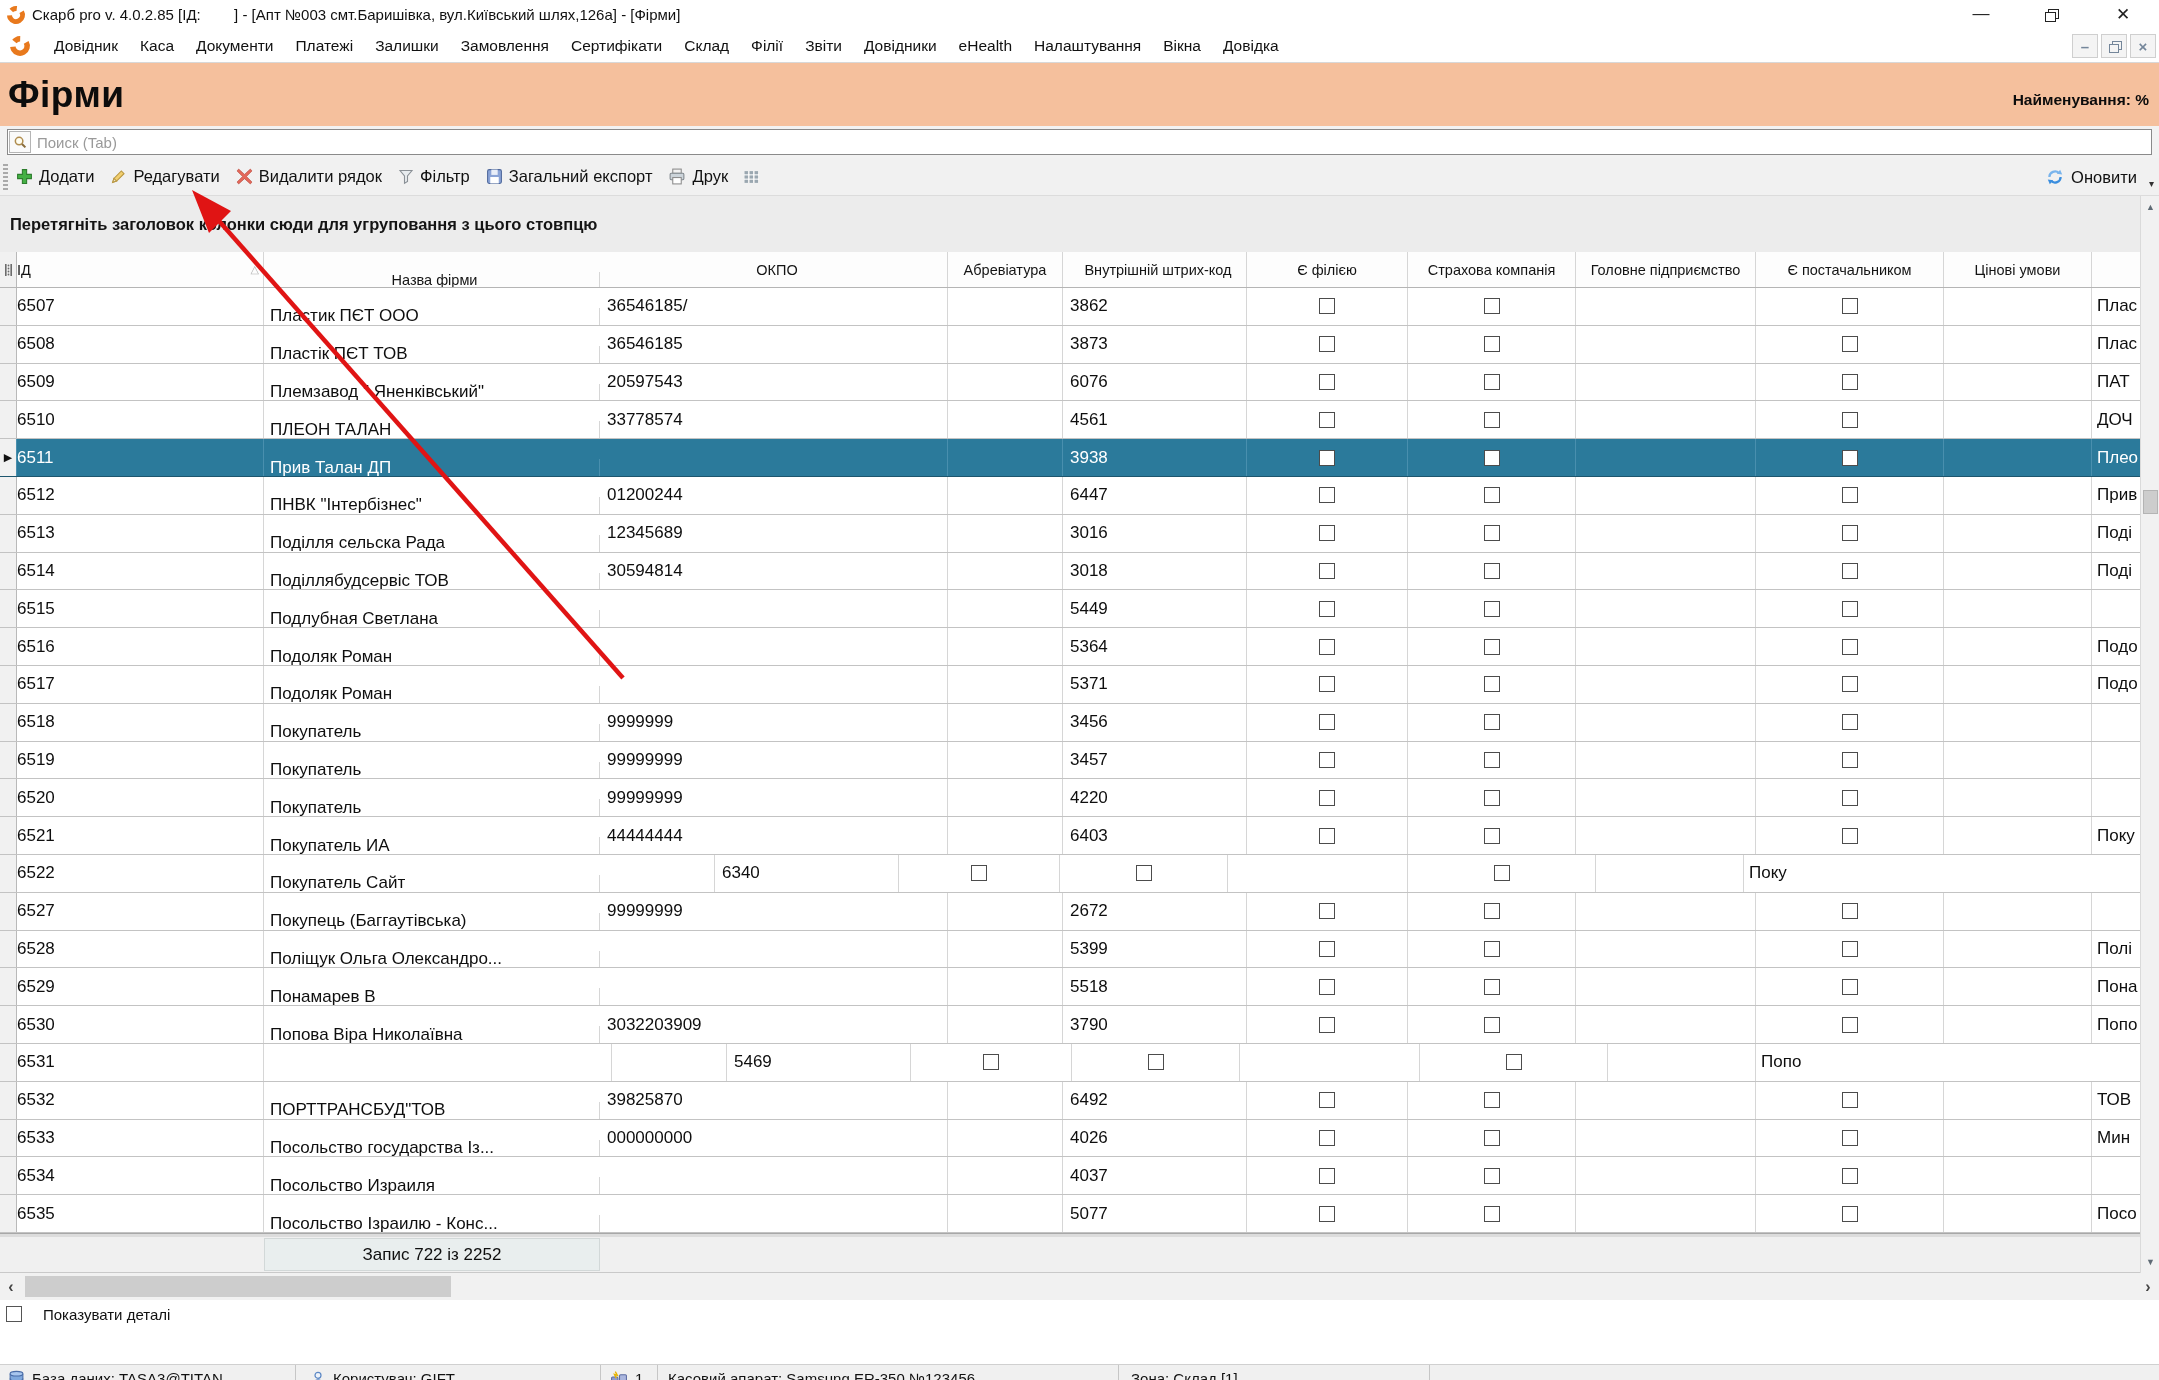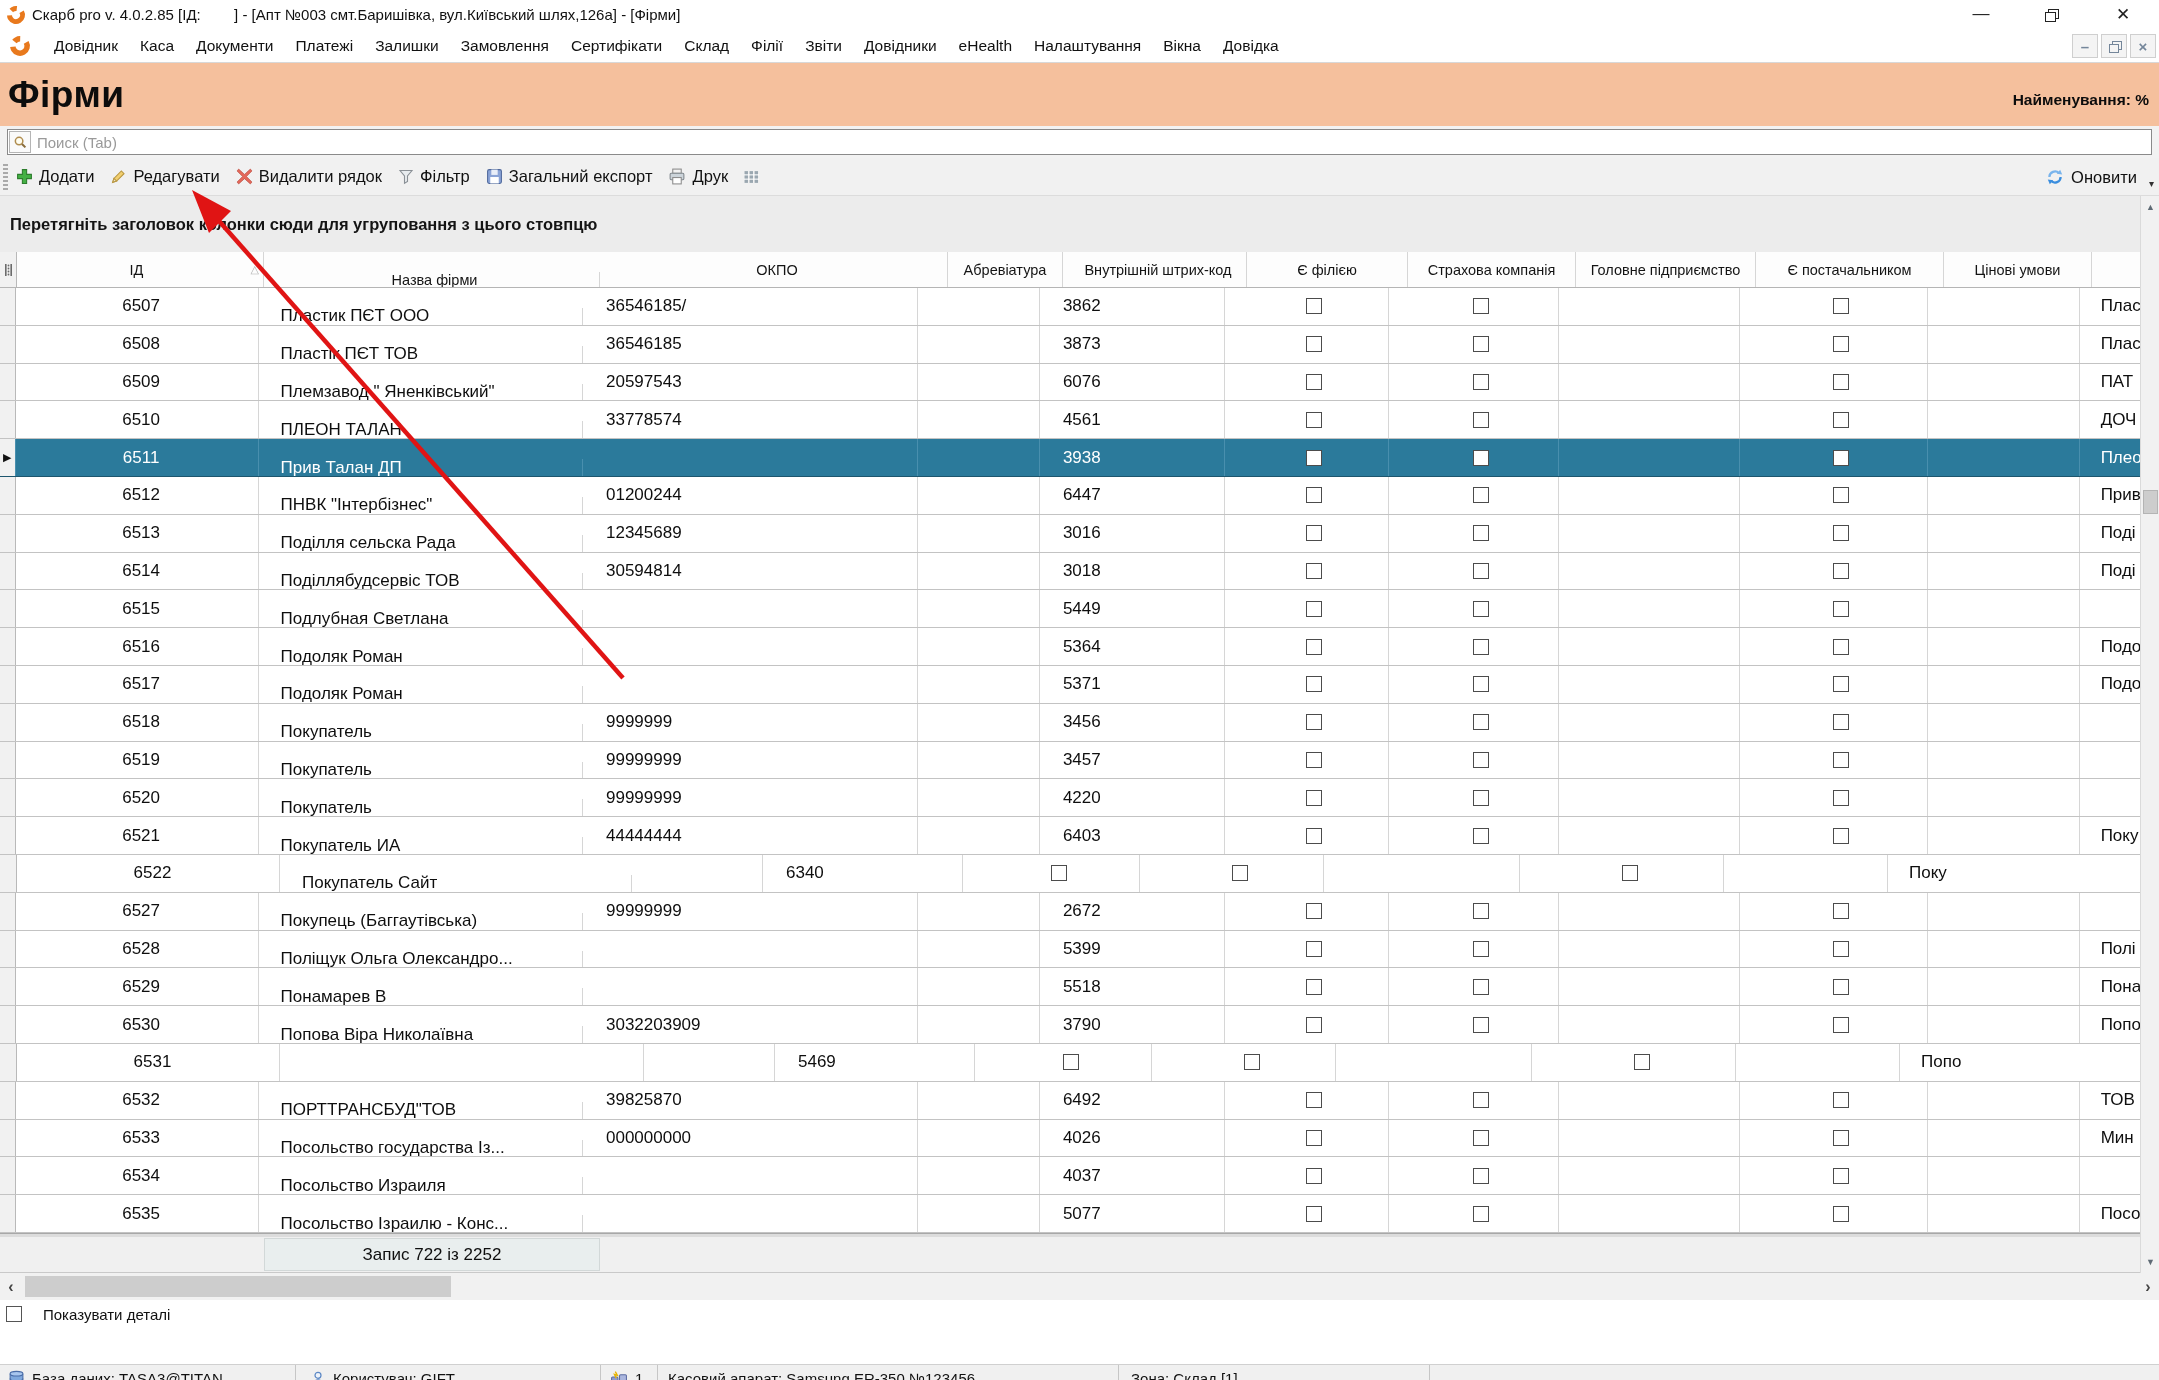--- a/index.html
+++ b/index.html
@@ -58,25 +58,25 @@
 
   
   #groupzone { left:0; top:196px; width:2159px; height:56px; background:#ececec; display:flex; align-items:center; }
   #groupzone .hint { font-size:16.5px; font-weight:bold; color:#141414; margin-left:10px; }
 
   
   #grid { left:0; top:252px; width:2140px; height:1021px; background:#fff; }
   .hrow { display:flex; height:36px; background:#fdfdfd; border-bottom:1px solid #b5b5b5; }
   .hcell { display:flex; align-items:center; justify-content:center; font-size:14.5px; color:#141414;
     border-right:1px solid #d6d6d6; overflow:hidden; white-space:nowrap; position:relative; }
-  .trow { display:flex; height:37.8px; background:#fff; border-bottom:1px solid #c3c3c3;gap:16px; }
+  .trow { display:flex; height:37.8px; background:#fff; border-bottom:1px solid #c3c3c3; }
   .tcell { display:flex; align-items:center; font-size:17px; color:#0e0e0e; border-right:1px solid #d6d6d6;
     overflow:hidden; white-space:nowrap; }
   .c0 { width:17px; background:#f1f1f1; border-right:1px solid #b9b9b9; justify-content:center; font-size:11px; color:#111; }
-  .c1 { width:247px; justify-content:center; padding-right:7px; }
+  .c1 { width:247px; justify-content:flex-start; padding-right:7px; }
   .c2 { width:336px; padding-left:6px;margin-top:20px; }
   .c3 { width:348px; padding-left:7px; }
   .c4 { width:115px; }
   .c5 { width:184px; padding-left:7px; }
   .c6 { width:161px; justify-content:center; }
   .c7 { width:168px; justify-content:center; }
   .c8 { width:180px; }
   .c9 { width:188px; justify-content:center; }
   .c10 { width:148px; }
   .c11 { width:48px; padding-left:5px; border-right:none; }

